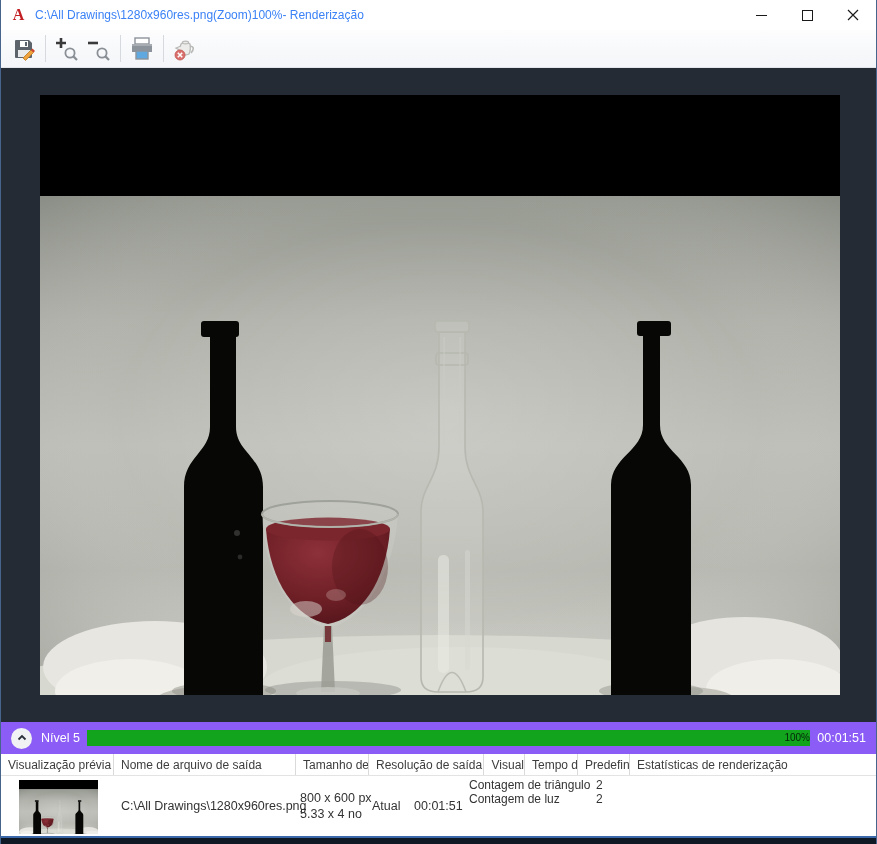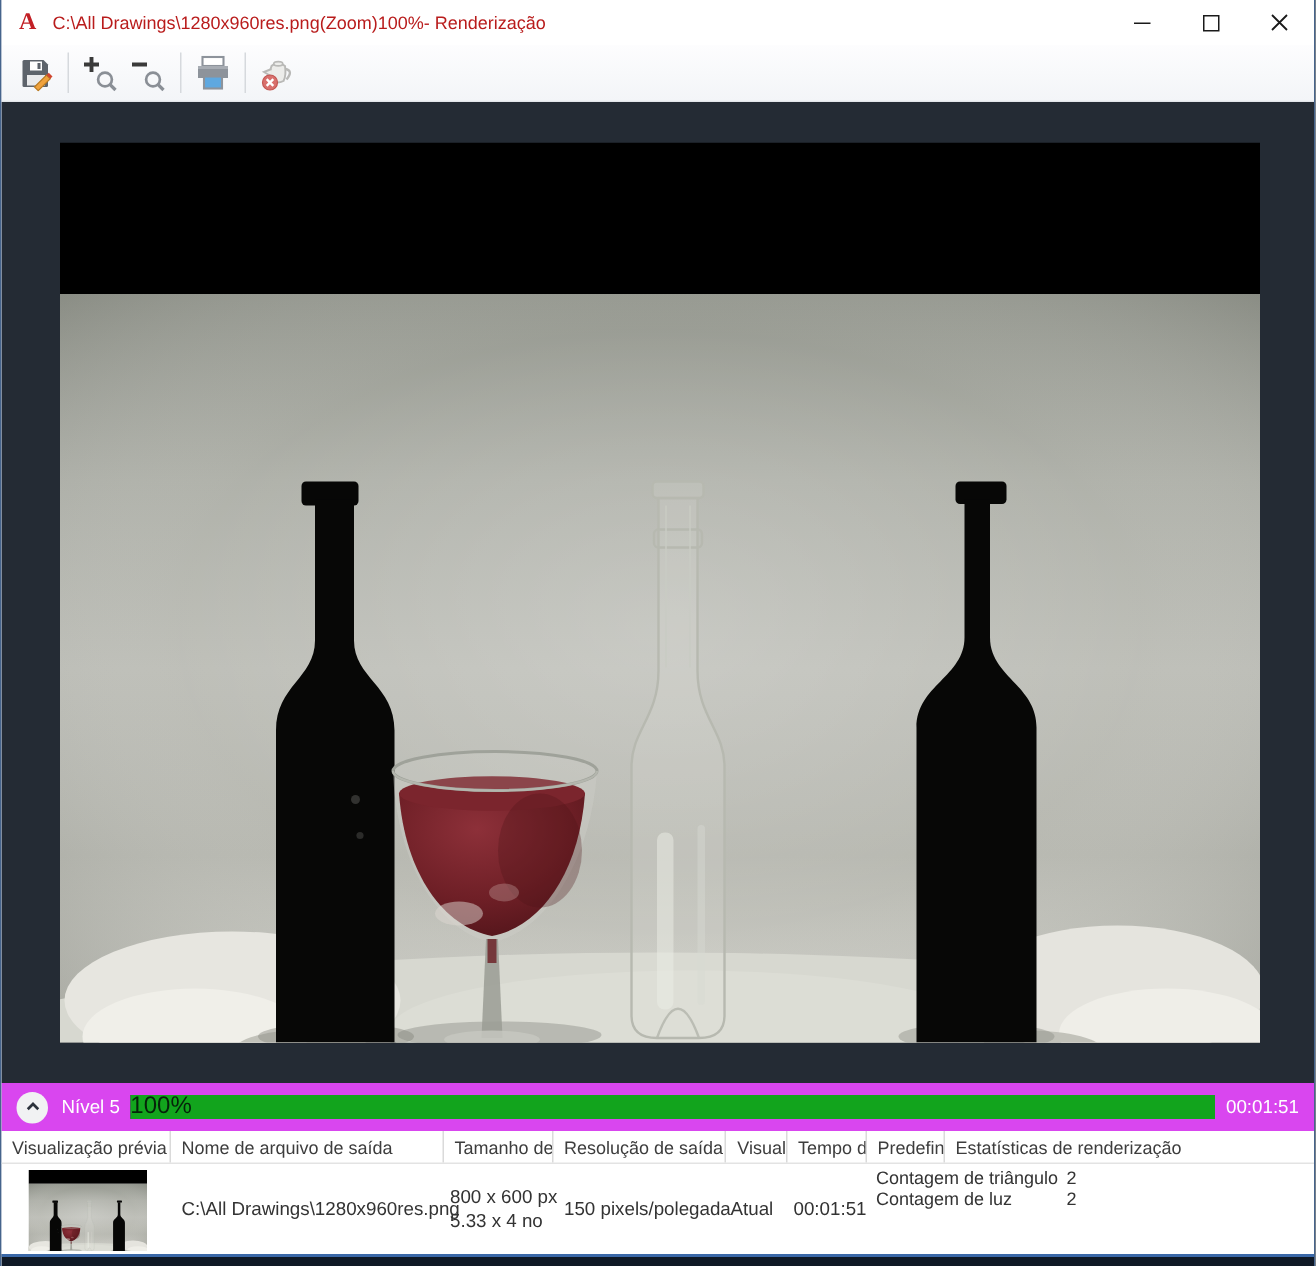--- a/index.html
+++ b/index.html
@@ -5,40 +5,40 @@
   html,body{margin:0;padding:0;background:#777;}
   .window{
     position:relative;width:877px;height:844px;background:#fff;overflow:hidden;
     font-family:"Liberation Sans",sans-serif;
     border-left:1px solid #46648c;border-right:1px solid #46648c;box-sizing:border-box;
   }
   
   .titlebar{height:30px;display:flex;align-items:center;background:#fff;}
   .app-icon{width:17px;height:17px;margin-left:9px;display:flex;align-items:center;justify-content:center;
     color:#c21f25;font-weight:bold;font-size:16px;font-family:"Liberation Serif",serif;}
-  .title-text{margin-left:8px;font-size:12px;color:#b91c1c;white-space:nowrap;}
+  .title-text{margin-left:8px;font-size:12px;color:#3b82f6;white-space:nowrap;}
   .win-controls{margin-left:auto;display:flex;height:100%;}
   .win-btn{width:46px;height:30px;display:flex;align-items:center;justify-content:center;}
   .glyph-min{width:11px;height:1px;background:#1a1a1a;}
   .glyph-max{width:9px;height:9px;border:1px solid #1a1a1a;}
   
   .toolbar{height:38px;background:linear-gradient(#fdfdfe,#f3f5f8);display:flex;align-items:center;
     padding-left:7px;border-bottom:1px solid #e2e5e9;box-sizing:border-box;}
   .tb-btn{width:30px;height:30px;display:flex;align-items:center;justify-content:center;margin:0 1px;border-radius:3px;}
   .tb-sep{width:1px;height:27px;background:#d6d9dd;margin:0 5px;}
   
   .viewport{height:654px;background:#242b34;position:relative;}
   .render-img{position:absolute;left:39px;top:27px;width:800px;height:600px;display:block;}
   
-  .progress-strip{height:32px;background:#d946ef;display:flex;align-items:center;padding:0 10px;box-sizing:border-box;}
+  .progress-strip{height:32px;background:#8b5cf6;display:flex;align-items:center;padding:0 10px;box-sizing:border-box;}
   .collapse-btn{width:21px;height:21px;border-radius:50%;background:#f1f2f3;display:flex;align-items:center;justify-content:center;flex:none;}
   .level-label{color:#fff;font-size:12.5px;margin:0 7px 0 9px;white-space:nowrap;}
   .pbar-track{flex:1;height:16px;background:#161d25;position:relative;}
   .pbar-fill{position:absolute;left:0;top:0;bottom:0;background:#12a41d;}
-  .pbar-label{position:absolute;left:0;right:0;top:0;bottom:0;text-align:left;font-size:16px;line-height:16px;color:#06230a;}
+  .pbar-label{position:absolute;left:0;right:0;top:0;bottom:0;text-align:right;font-size:10px;line-height:16px;color:#06230a;}
   .elapsed{color:#fff;font-size:12.5px;margin-left:6px;width:50px;text-align:right;flex:none;}
   
   .table-header{height:22px;display:flex;background:#fff;border-bottom:1px solid #e3e3e3;box-sizing:border-box;}
   .th{box-sizing:border-box;padding:4px 0 0 7px;font-size:12px;color:#3d3d3d;border-right:1px solid #dadada;
     white-space:nowrap;overflow:hidden;}
   .c1{width:113px;}.c2{width:182px;}.c3{width:73px;}.c4{width:115px;}
   .c5{width:41px;text-align:right;}.c6{width:53px;}.c7{width:52px;}.c8{flex:1;border-right:none;}
   .table-row{height:60px;display:flex;background:#fff;}
   .td{box-sizing:border-box;font-size:12.5px;color:#333;}
   .td-preview{position:relative;}
@@ -228,21 +228,20 @@
     <div class="td td-preview c1">
       <svg class="thumb" viewBox="0 0 800 600" preserveAspectRatio="none">
         <use href="#scene"></use>
       </svg>
     </div>
     <div class="td td-center c2">C:\All Drawings\1280x960res.png</div>
     <div class="td td-col c3">
       <span>800 x 600 px</span>
       <span>5.33 x 4 no</span>
     </div>
-    <div class="td td-center c4">150 pixels/polegada</div>
     <div class="td td-center c5" style="padding-left:3px">Atual</div>
     <div class="td td-center c6" style="padding-left:4px">00:01:51</div>
     <div class="td td-stats c8">
       <div class="stat-line">
         <span class="stat-label">Contagem de triângulo</span>
         <span class="stat-value">2</span>
       </div>
       <div class="stat-line">
         <span class="stat-label">Contagem de luz</span>
         <span class="stat-value">2</span>

